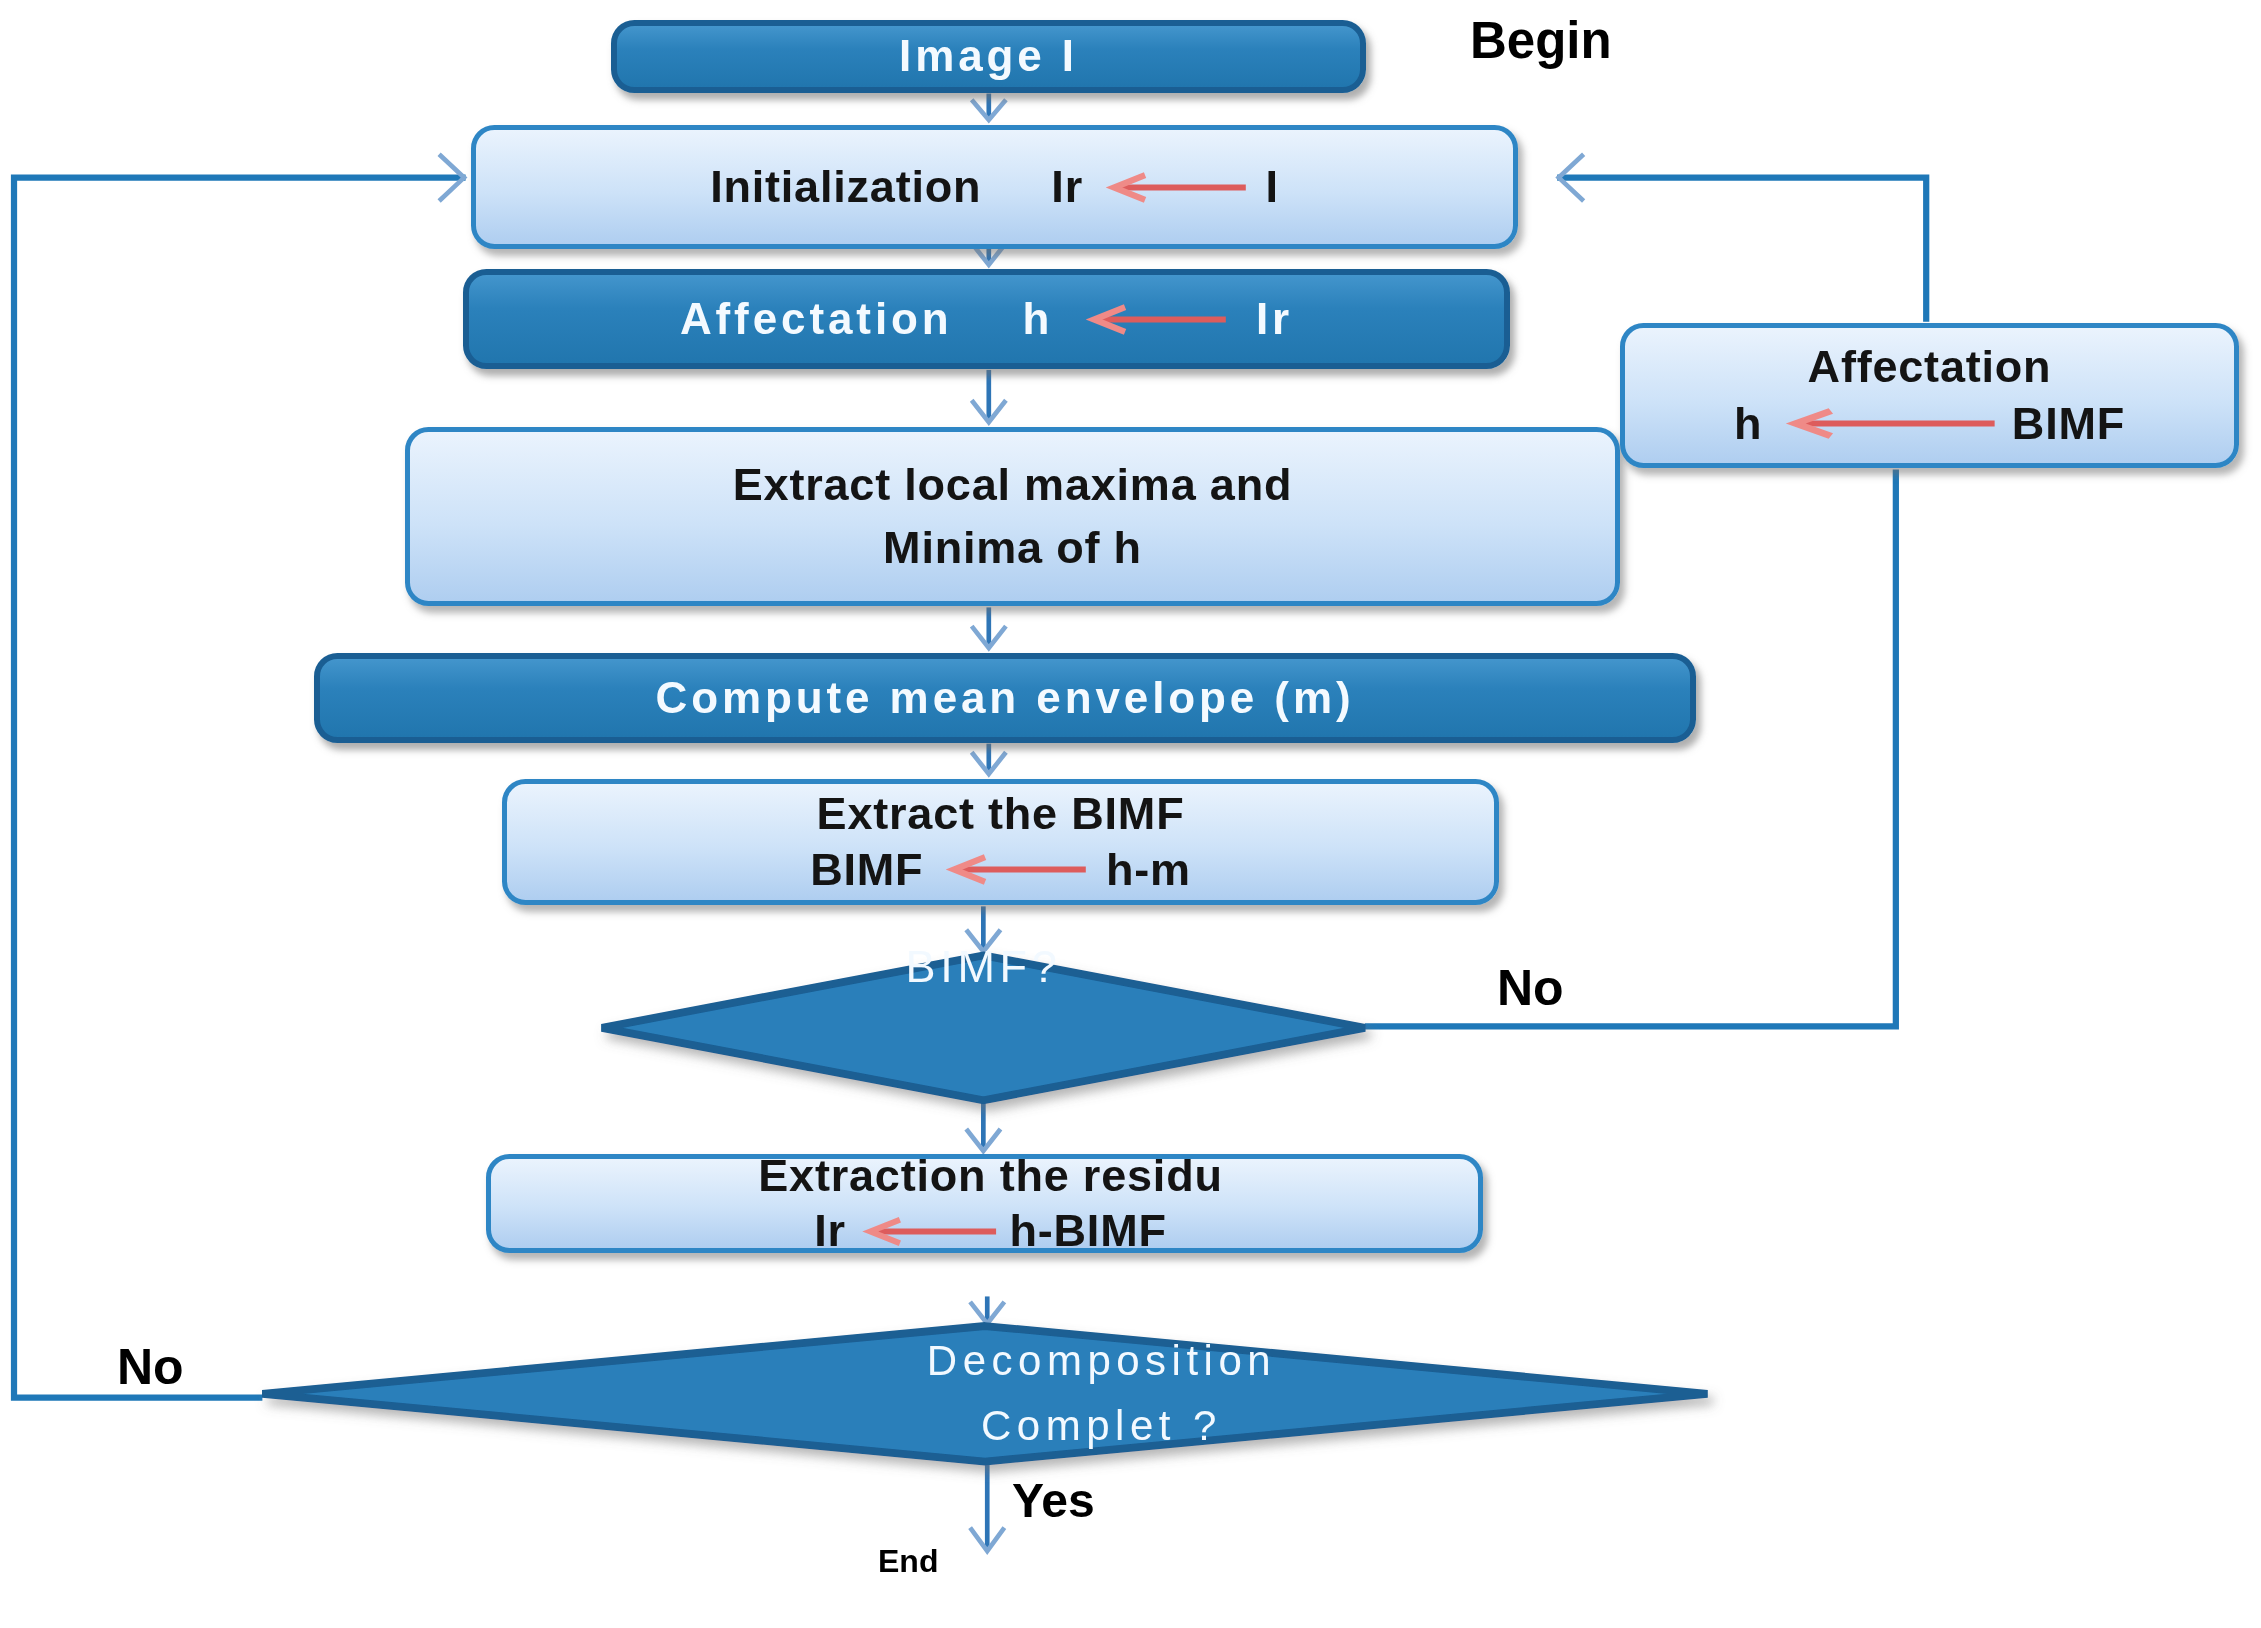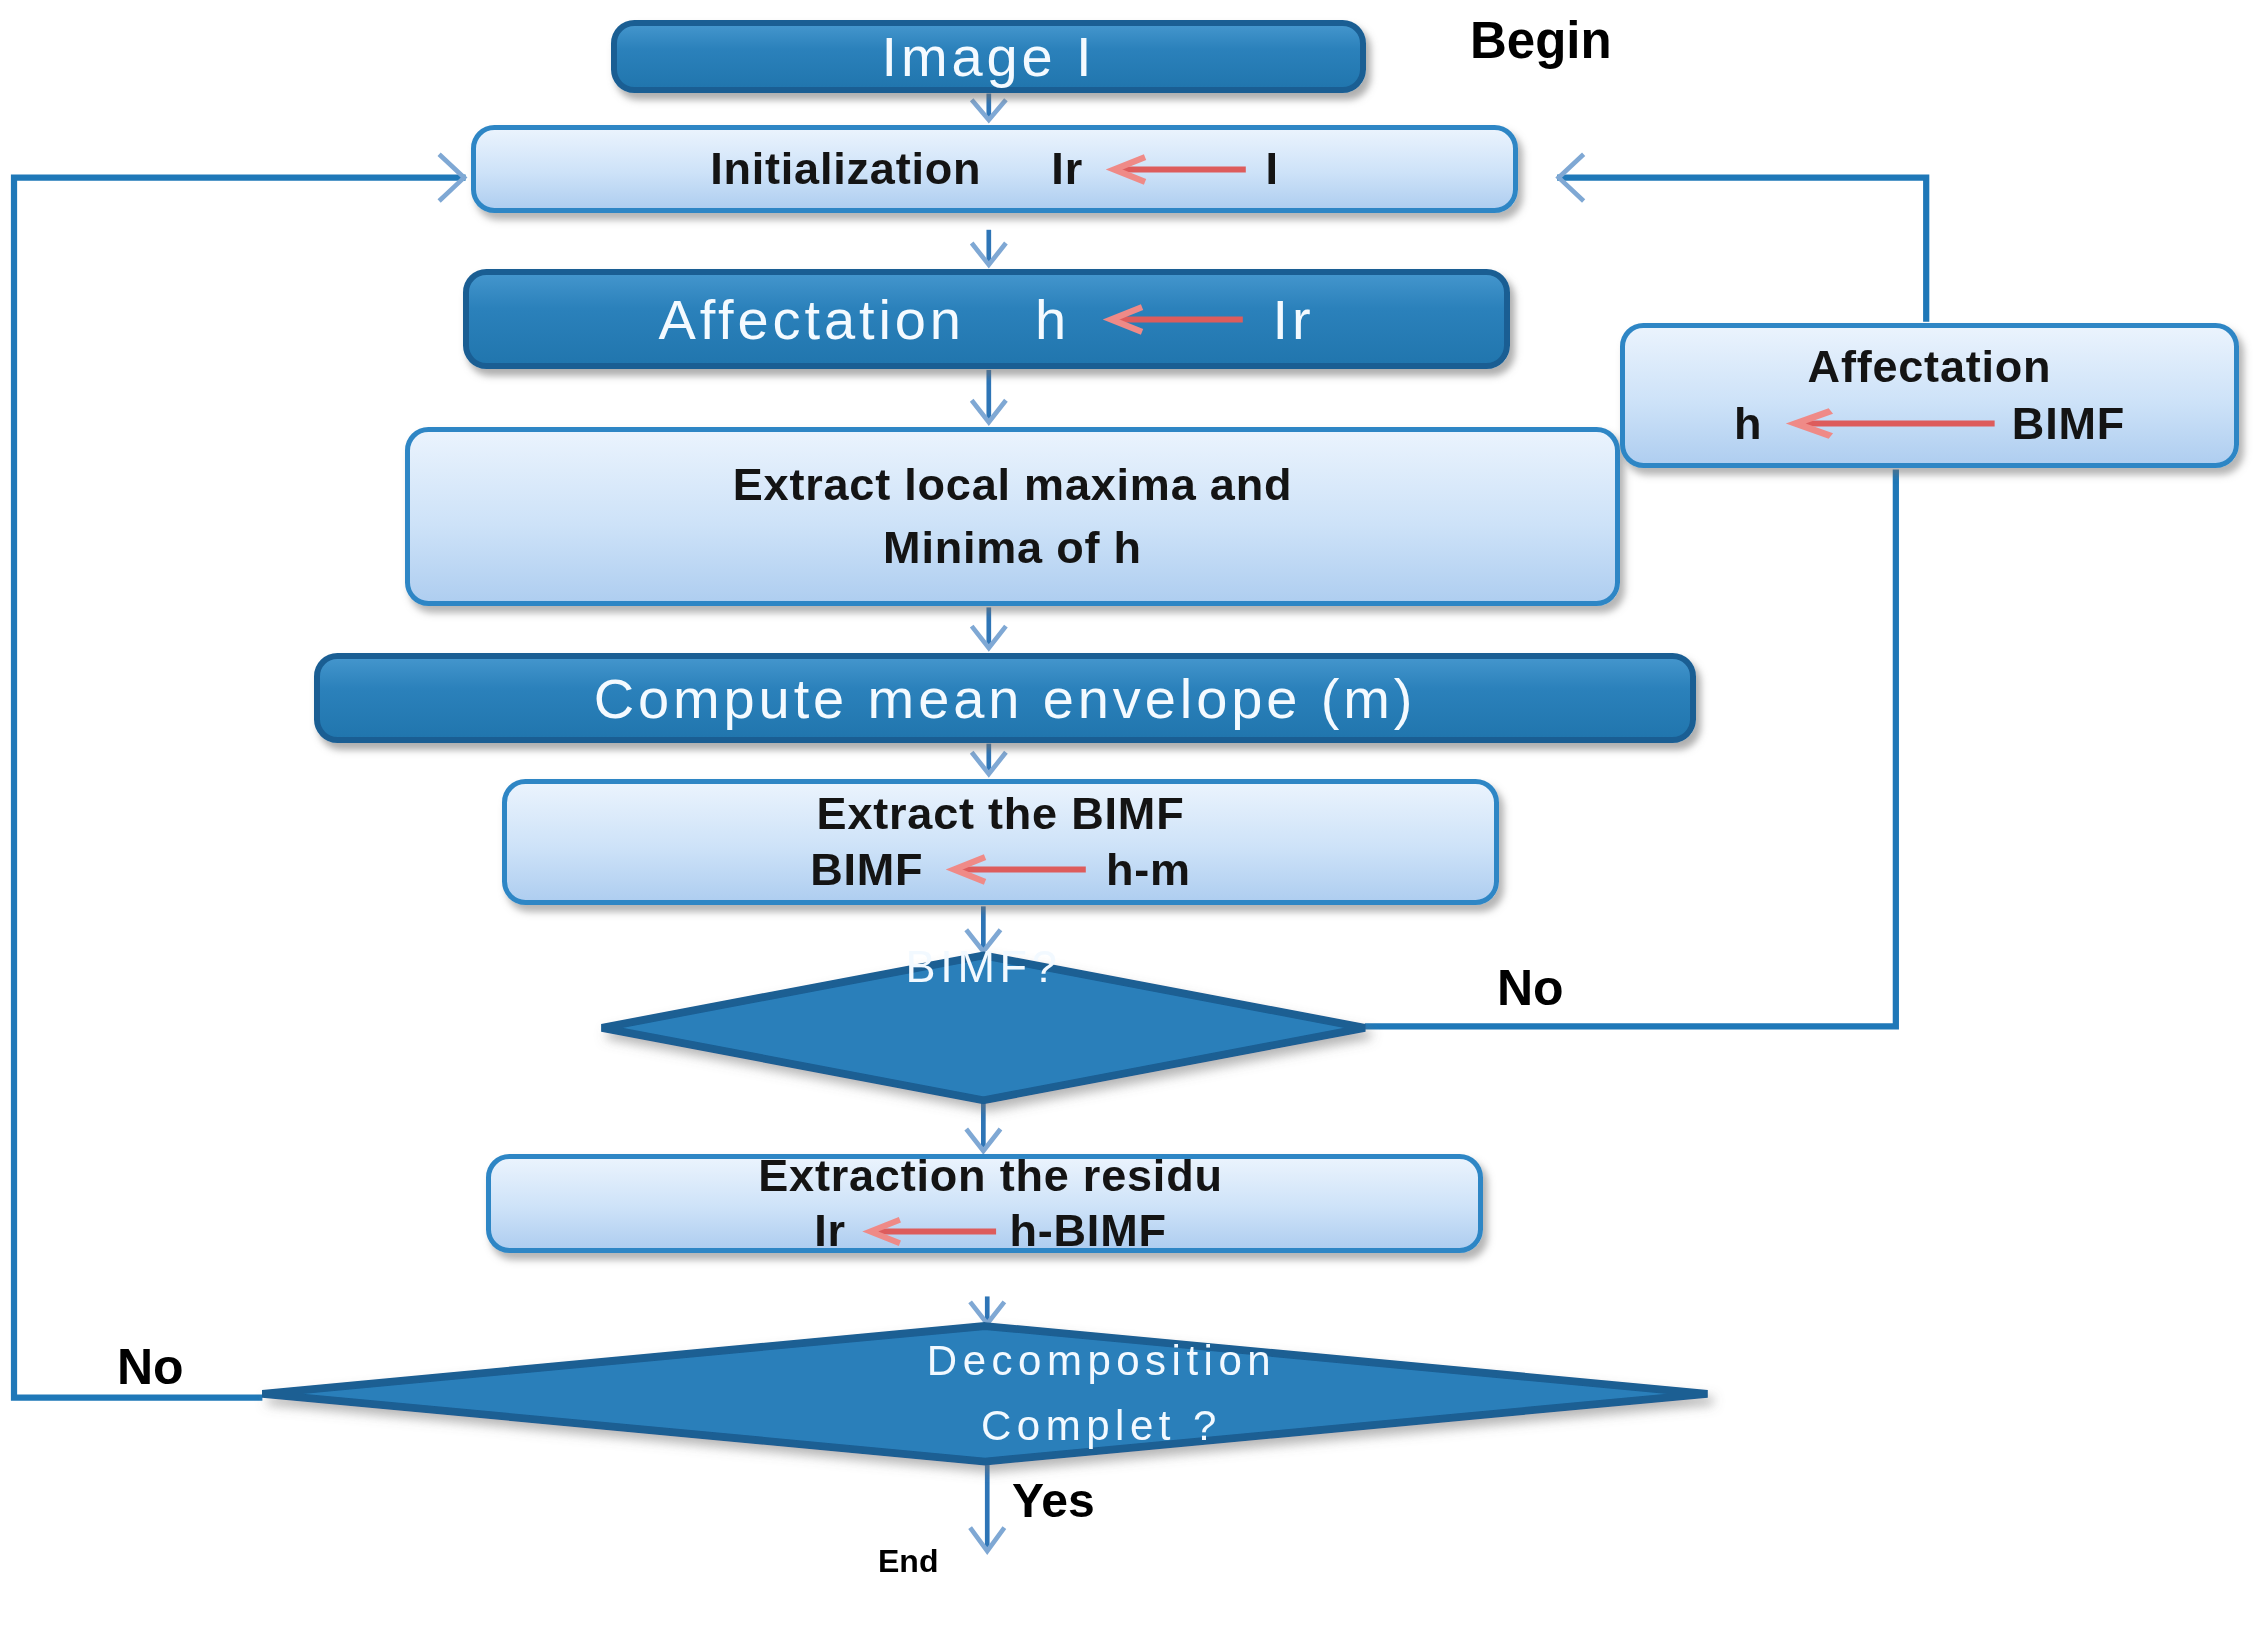--- a/index.html
+++ b/index.html
@@ -20,21 +20,21 @@
     text-align:center;
   }
   .node .row{display:flex;align-items:center;justify-content:center;white-space:pre;}
 
   .process-dark{
     background:linear-gradient(180deg,#4395CC 0%,#2B81BB 38%,#2176AE 100%);
     border:6.2px solid #1A5E93;
     box-shadow:4.7px 6.2px 7.8px rgba(110,110,110,0.55);
     color:#F4FAFF;
   }
-  .process-dark .txt{color:#F4FAFF;font-size:56px;letter-spacing:3.9px;font-weight:normal;}
+  .process-dark .txt{color:#F4FAFF;font-size:44px;letter-spacing:3.9px;font-weight:bold;}
 
   .process-light{
     background:linear-gradient(180deg,#EAF3FD 0%,#CDE2F8 55%,#AFCEF0 100%);
     border:5.5px solid #2E86C5;
     box-shadow:4.7px 6.2px 7.8px rgba(110,110,110,0.5);
     color:#141414;
   }
   .process-light .txt{color:#141414;font-size:45px;font-weight:bold;letter-spacing:0.8px;}
 
   .gap-lg{display:inline-block;width:70px;}
@@ -113,21 +113,21 @@
     <polygon points="1263,1227 1753,1320 1263,1413 773,1320" fill="#2B7FBA" stroke="#1A5E93" stroke-width="10" filter="url(#dshadow)"></polygon>
     <polygon points="1265,1703 2193,1790 1265,1877 337,1790" fill="#2B7FBA" stroke="#1A5E93" stroke-width="10" filter="url(#dshadow)"></polygon>
   </svg>
 
   <div class="node process-dark" style="left:611px;top:19.5px;width:755px;height:73px;">
     <span class="txt">Image I</span>
   </div>
 
   <div class="black-label" style="left:1470px;top:11px;font-size:51px;">Begin</div>
 
-  <div class="node process-light" style="left:471px;top:125px;width:1047px;height:88px;">
+  <div class="node process-light" style="left:471px;top:125px;width:1047px;height:124px;">
     <div class="row">
       <span class="txt">Initialization</span>
       <span class="gap-lg"></span>
       <span class="txt">Ir</span>
       <svg class="red-arrow" width="167" height="31" viewBox="0 0 200 40">
         <line x1="192" y1="20" x2="30" y2="20" stroke="#DD5C5C" stroke-width="8"></line>
         <polyline points="62,4 22,20 62,36" stroke="#EF8A87" stroke-width="8" fill="none"></polyline>
       </svg>
       <span class="txt">I</span>
     </div>

